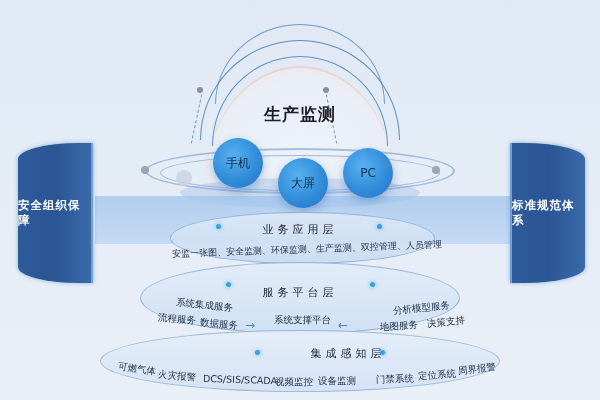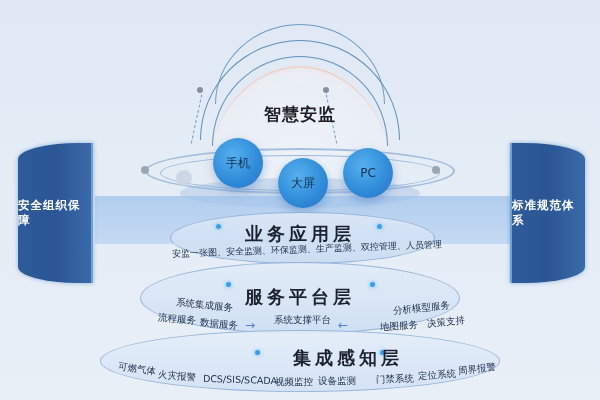--- a/index.html
+++ b/index.html
@@ -49,39 +49,39 @@
     background: linear-gradient(90deg, #2e5b9a 0%, #2b5594 50%, #3a6aaa 100%);
     display: flex; align-items: center; justify-content: center;
     color: #ffffff; font-size: 11.5px; font-weight: bold; letter-spacing: 1px;
     box-shadow: 0 0 4px rgba(80,140,200,0.6);
   }
   .pillar.left { left: 18px; top: 143px; border-radius: 60px 0 0 60px / 16px 0 0 16px; border-right: 2px solid #6fa3d6; }
   .pillar.right { left: 510px; top: 143px; border-radius: 0 60px 60px 0 / 0 16px 16px 0; border-left: 2px solid #6fa3d6; }
 
   .layer-title {
     position: absolute; left: 0; width: 600px; text-align: center;
-    font-size: 18px; font-weight: bold; color: #1c2230; letter-spacing: 4px;
+    font-size: 11px; font-weight: normal; color: #1c2230; letter-spacing: 4px;
   }
   .item-text { position: absolute; font-size: 9.5px; color: #23324a; white-space: nowrap; }
   .arrow { position: absolute; color: #4a86c8; font-size: 12px; }
   .spark { position: absolute; width: 5px; height: 5px; border-radius: 50%; background: #3aa0e8; box-shadow: 0 0 4px #5cb8ff; }
 </style>
 </head>
 <body>
 
 <div class="dome-glow"></div>
 <div class="dome-arc" style="left:215px;top:24px;width:170px;height:80px;"></div>
 <div class="dome-arc" style="left:200px;top:40px;width:200px;height:100px;border-color:#5a8fbf;"></div>
 <div class="dome-arc" style="left:212px;top:56px;width:176px;height:90px;border-color:#5d93c6;"></div>
 <div class="dot" style="left:197px;top:87px;"></div>
 <div class="dot" style="left:323px;top:87px;"></div>
 <div class="dash-line" style="left:196px;top:94px;height:50px;transform:rotate(12deg);"></div>
 <div class="dash-line" style="left:331px;top:94px;height:50px;transform:rotate(-12deg);"></div>
 
-<div class="title-main">智慧安监</div>
+<div class="title-main">生产监测</div>
 
 <div class="ring" style="left:145px;top:148px;width:310px;height:46px;border:2px solid rgba(110,150,200,0.55);"></div>
 <div class="ring" style="left:160px;top:155px;width:280px;height:36px;border:1.5px solid rgba(90,130,190,0.5);"></div>
 <div class="ring" style="left:180px;top:178px;width:240px;height:30px;background:rgba(150,180,220,0.35);"></div>
 <div class="dot" style="left:141px;top:166px;width:8px;height:8px;background:#9aa6b4;"></div>
 <div class="dot" style="left:432px;top:166px;width:8px;height:8px;background:#9aa6b4;"></div>
 <div class="ring" style="left:176px;top:170px;width:16px;height:16px;background:rgba(200,210,225,0.8);"></div>
 
 <div class="band"></div>
 

